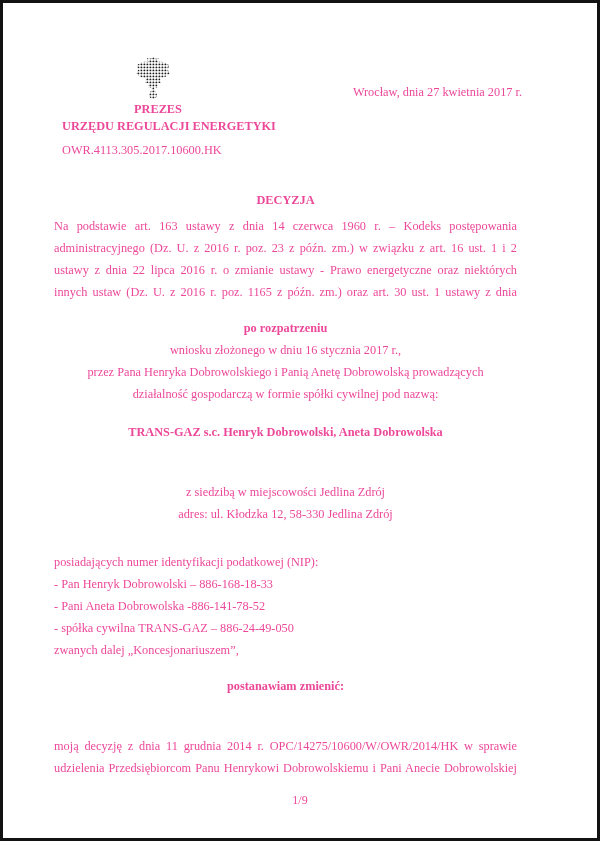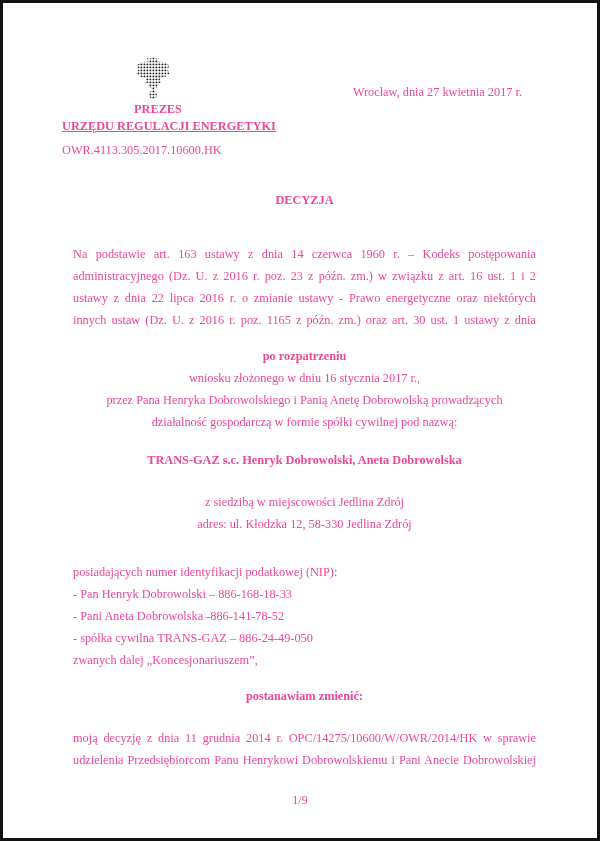--- a/index.html
+++ b/index.html
@@ -43,53 +43,52 @@
     line-height: 17px;
   }
   .issuer-2 {
     top: 115px;
     left: 59px;
     width: 192px;
     text-align: center;
     font-weight: bold;
     line-height: 17px;
     white-space: nowrap;
-    text-decoration: underline;
   }
   .ref-number {
     top: 136px;
     left: 59px;
     white-space: nowrap;
   }
 
   .body-col {
     position: absolute;
-    left: 70px;
+    left: 51px;
     top: 186px;
     width: 463px;
     font-family: Liberation Serif, serif;
   }
   .doc-title {
     text-align: center;
     font-weight: bold;
   }
-  .p1 { margin-top: 32px; }
+  .p1 { margin-top: 4px; }
   .just {
     text-align: justify;
     text-align-last: justify;
     text-justify: inter-word;
     overflow: hidden;
     height: 22px;
   }
   .plain-line { text-align: left; }
   .center { text-align: center; }
   .bold { font-weight: bold; }
   .mt14 { margin-top: 14px; }
   .mt16 { margin-top: 16px; }
-  .mt22 { margin-top: 20px; }
+  .mt22 { margin-top: 38px; }
   .mt26 { margin-top: 26px; }
 
   .page-number {
     top: 790px;
     left: 0;
     width: 100%;
     text-align: center;
     font-size: 12px;
     line-height: 14px;
   }

